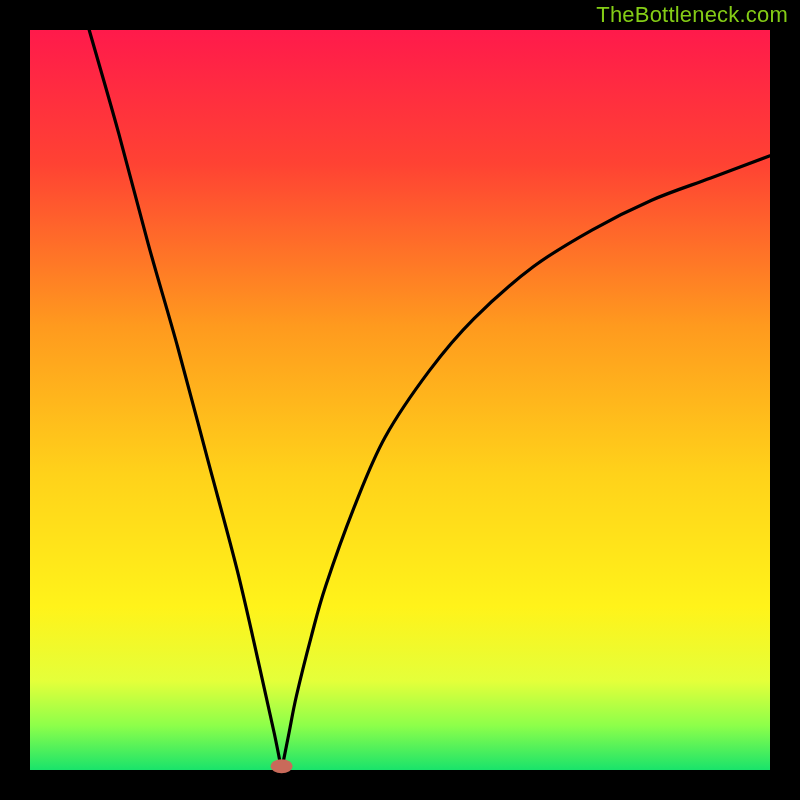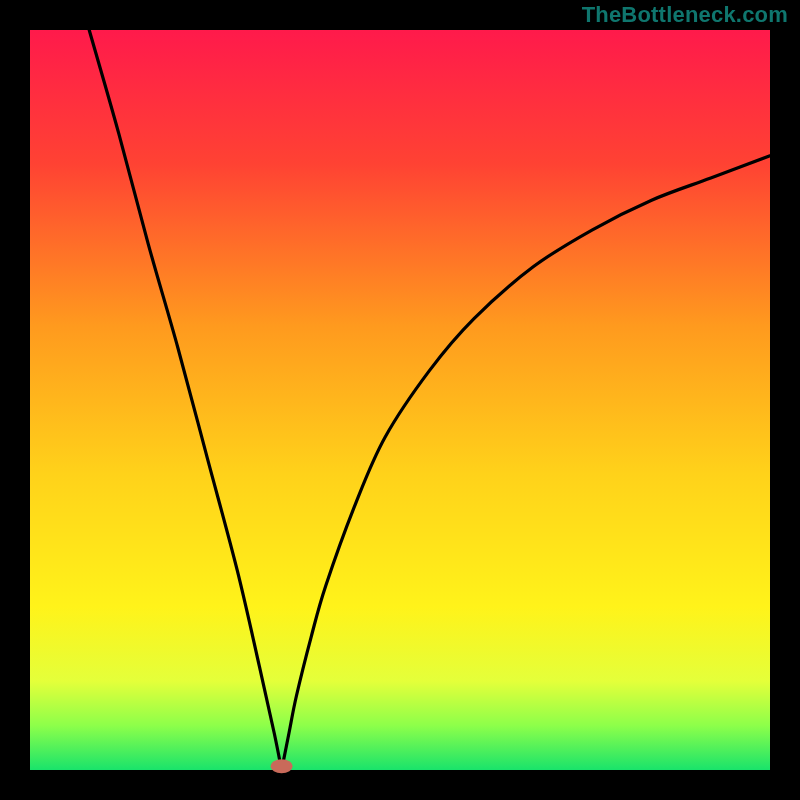--- a/index.html
+++ b/index.html
@@ -16,23 +16,23 @@
     left: 0;
     top: 0;
     width: 800px;
     height: 800px;
     background: #000;
   }
   .watermark {
     position: absolute;
     top: 2px;
     right: 12px;
-    color: #0f766e;
+    color: #84cc16;
     font-size: 22px;
-    font-weight: 700;
+    font-weight: 400;
     letter-spacing: 0.2px;
     z-index: 50;
   }
   svg {
     position: absolute;
     left: 0;
     top: 0;
     display: block;
   }
 </style>

